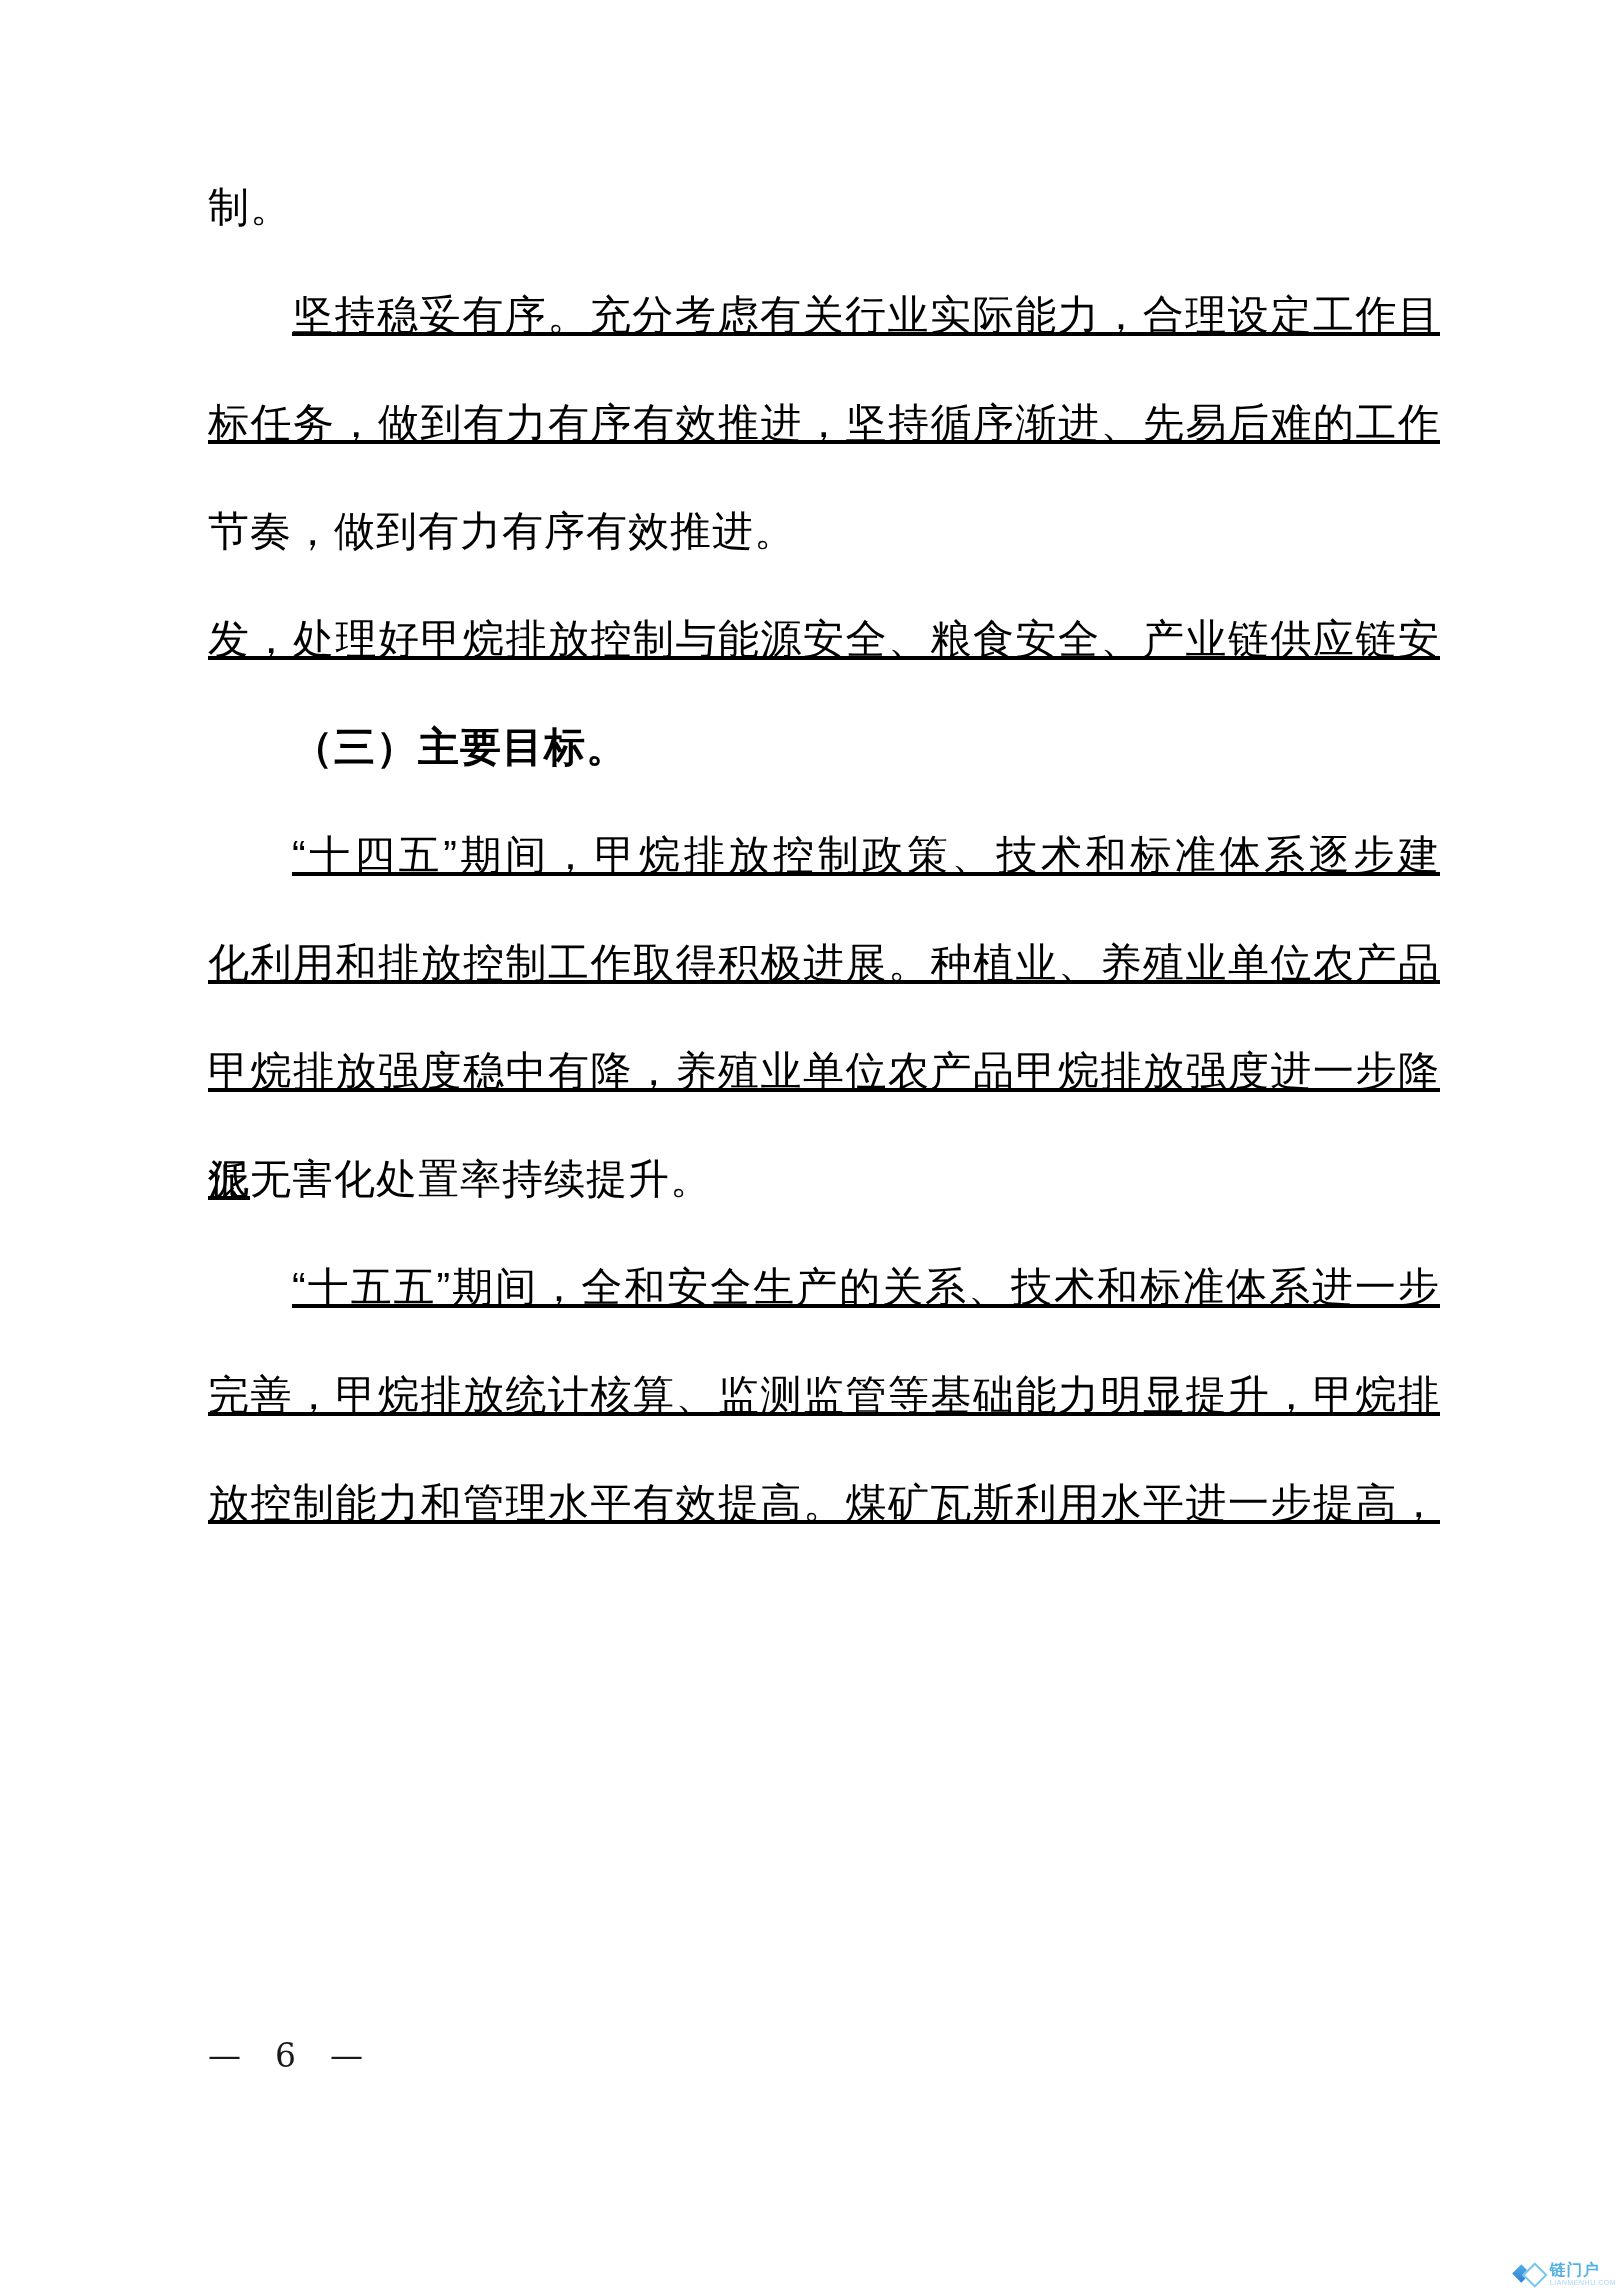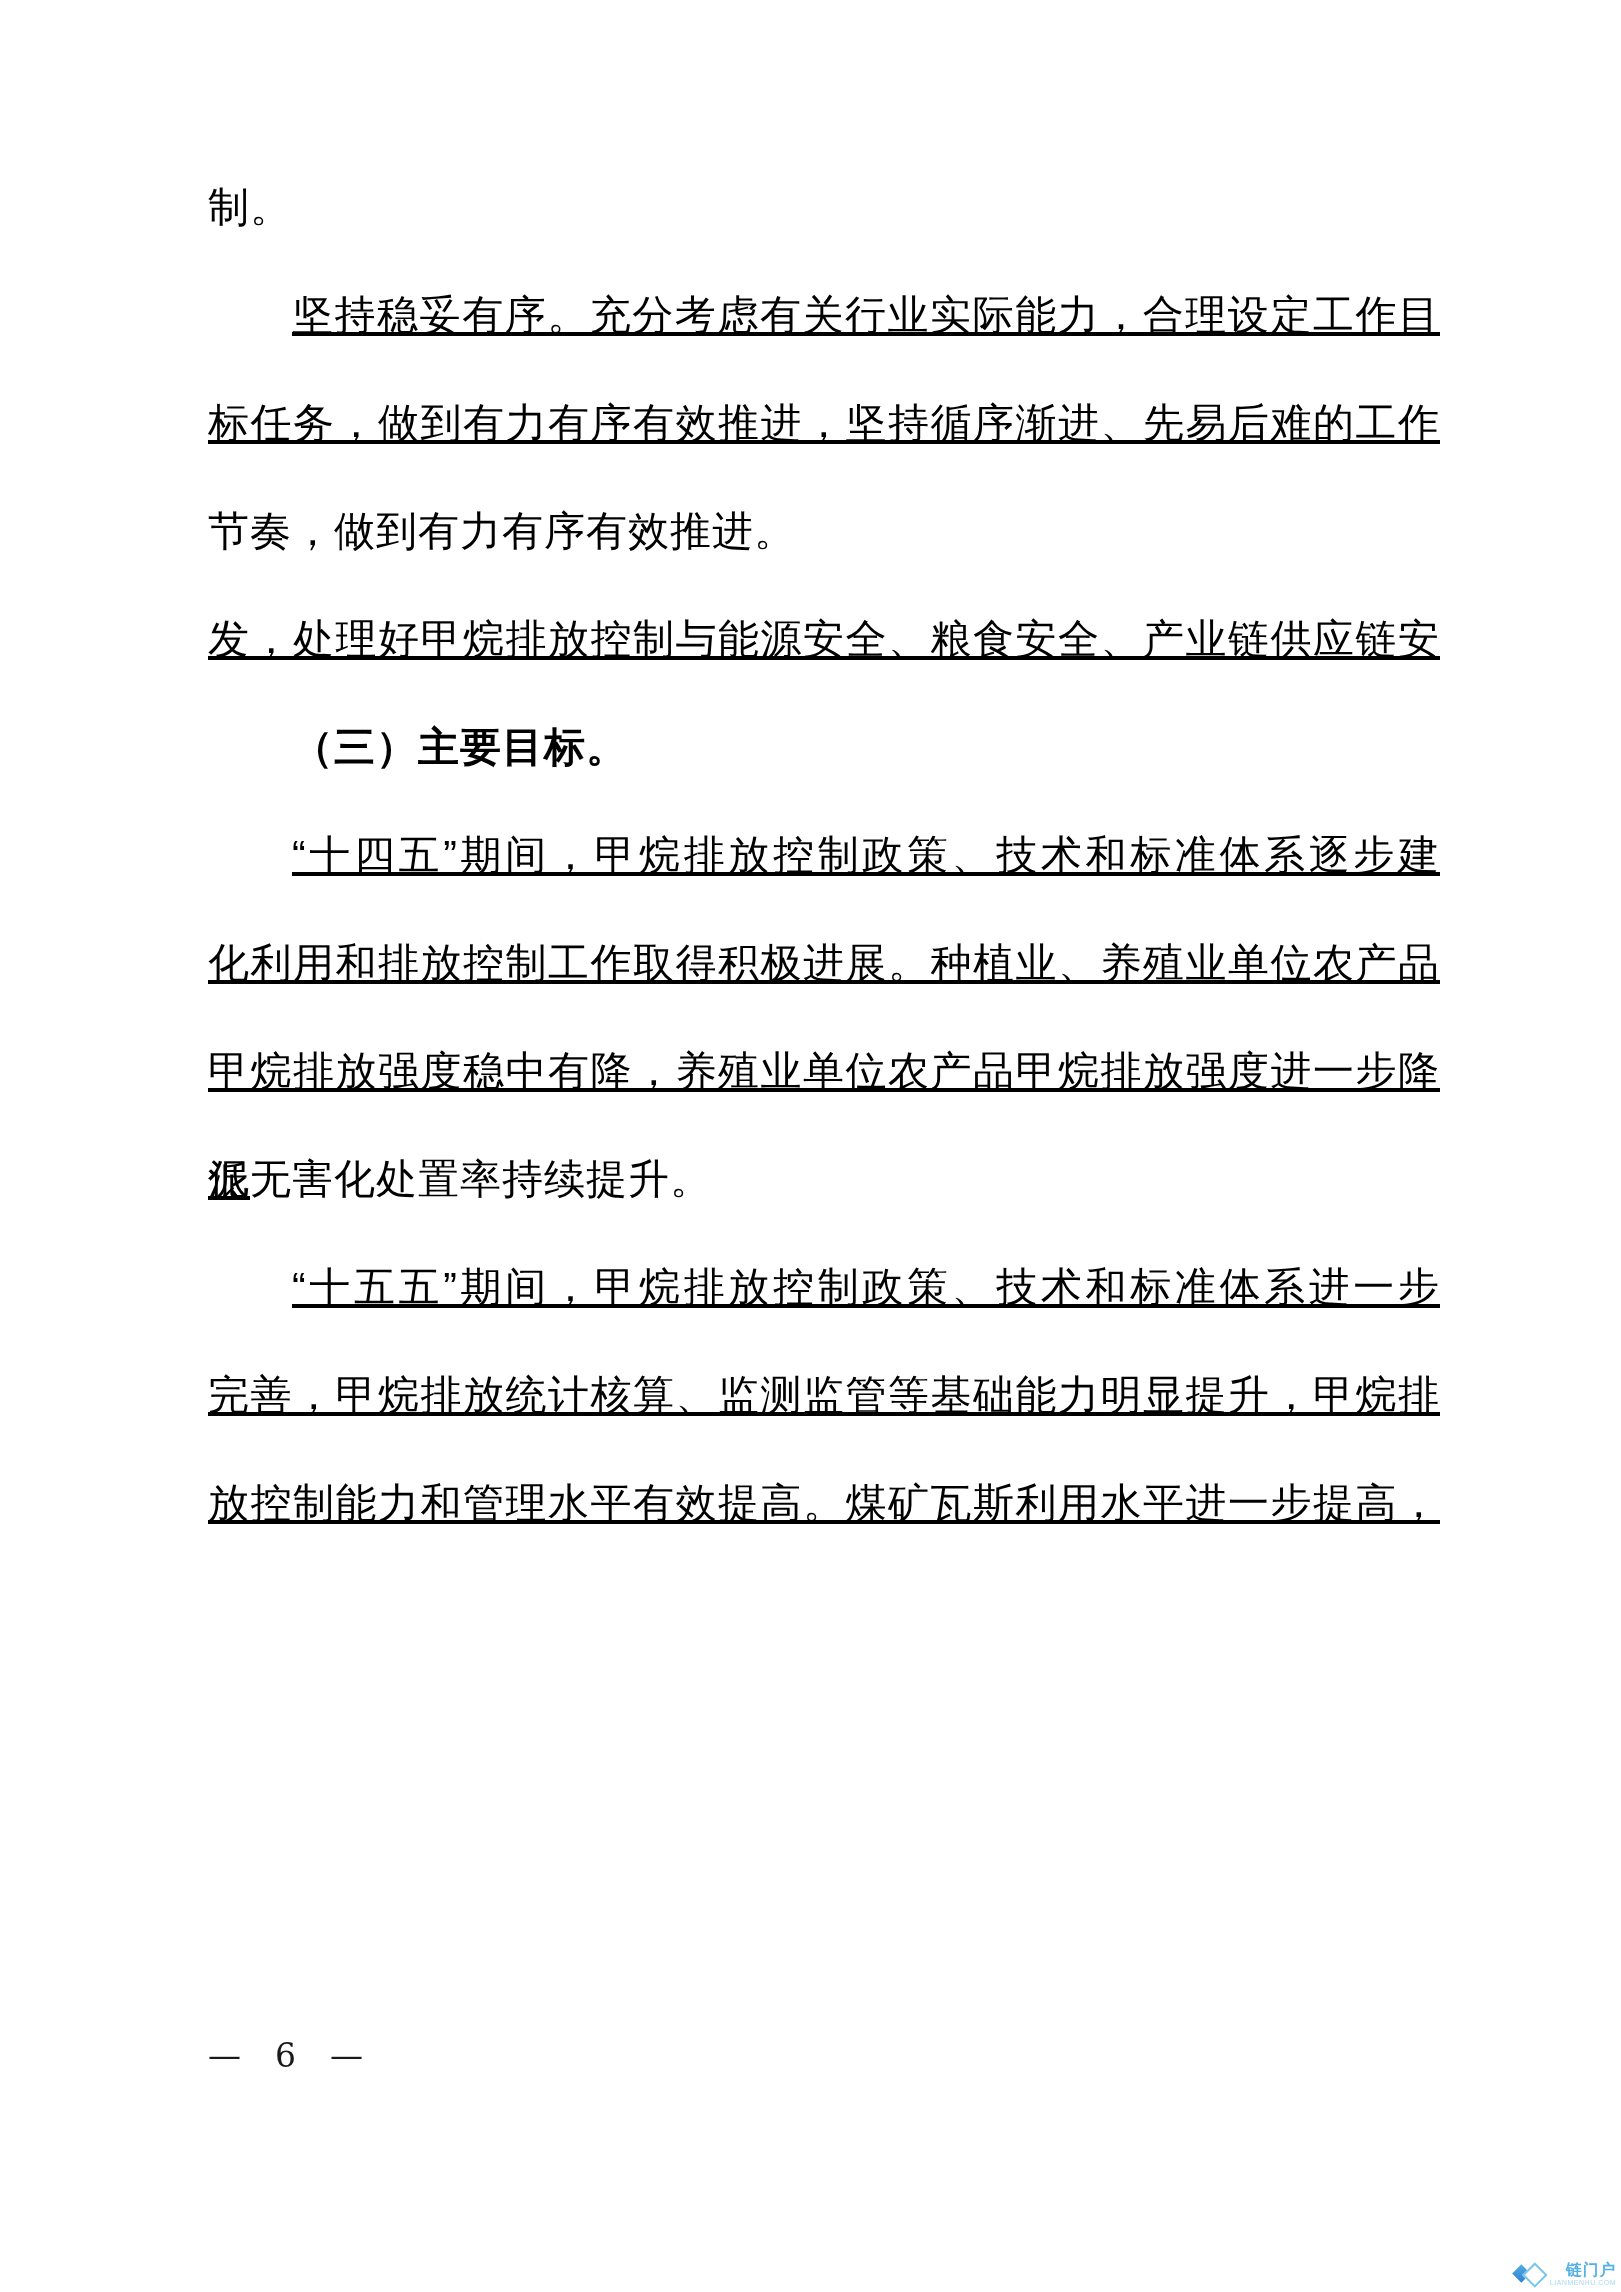--- a/index.html
+++ b/index.html
@@ -55,21 +55,20 @@
     font-size: 33px;
     color: #1a1a1a;
   }
   .watermark {
     position: absolute;
     right: 4.9px;
     bottom: 2.9px;
     display: flex;
     align-items: center;
     gap: 3.9px;
-    text-align: right;
   }
   .wm-logo {
     position: relative;
     width: 33px;
     height: 31px;
     flex: 0 0 auto;
   }
   .wm-d-outer {
     position: absolute;
     right: 2px;
@@ -116,21 +115,21 @@
       <div class="line">制。</div>
       <div class="line indent just">坚持稳妥有序。充分考虑有关行业实际能力，合理设定工作目</div>
       <div class="line just">标任务，做到有力有序有效推进，坚持循序渐进、先易后难的工作</div>
       <div class="line">节奏，做到有力有序有效推进。</div>
       <div class="line just">发，处理好甲烷排放控制与能源安全、粮食安全、产业链供应链安</div>
       <div class="line indent bold">（三）主要目标。</div>
       <div class="line indent just">“十四五”期间，甲烷排放控制政策、技术和标准体系逐步建</div>
       <div class="line just">化利用和排放控制工作取得积极进展。种植业、养殖业单位农产品</div>
       <div class="line just">甲烷排放强度稳中有降，养殖业单位农产品甲烷排放强度进一步降低</div>
       <div class="line">泥无害化处置率持续提升。</div>
-      <div class="line indent just">“十五五”期间，甲烷排放控制政策、技术和标准体系进一步</div>
+      <div class="line indent just">“十五五”期间，全和安全生产的关系、技术和标准体系进一步</div>
       <div class="line just">完善，甲烷排放统计核算、监测监管等基础能力明显提升，甲烷排</div>
       <div class="line just">放控制能力和管理水平有效提高。煤矿瓦斯利用水平进一步提高，</div>
     </div>
 
   <div class="pagenum">
     <span>—</span>
     <span>6</span>
     <span>—</span>
   </div>
 

